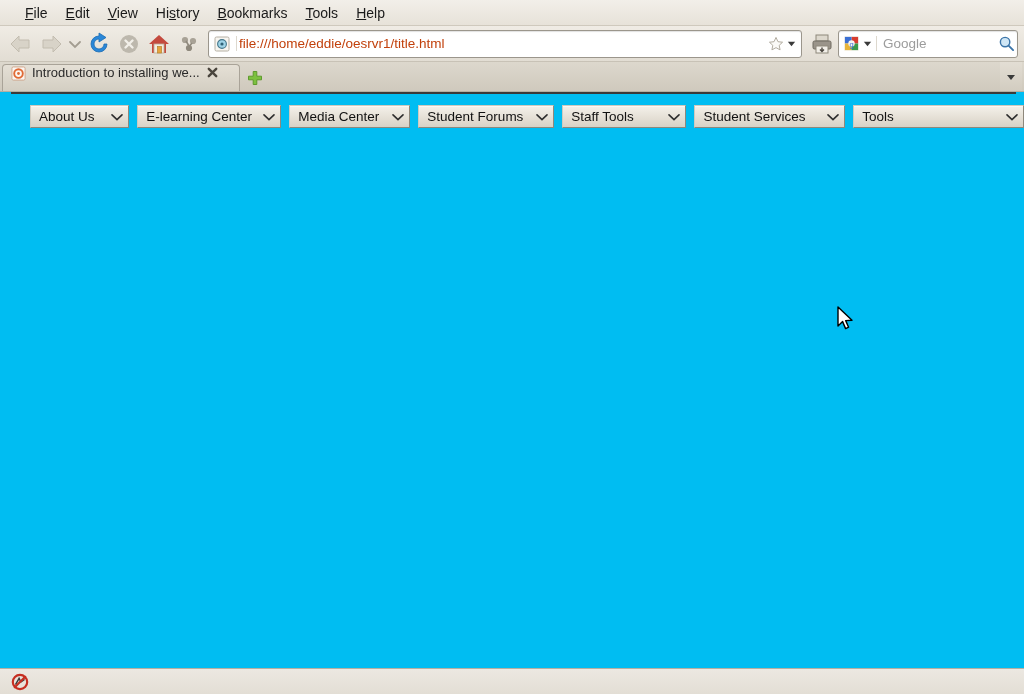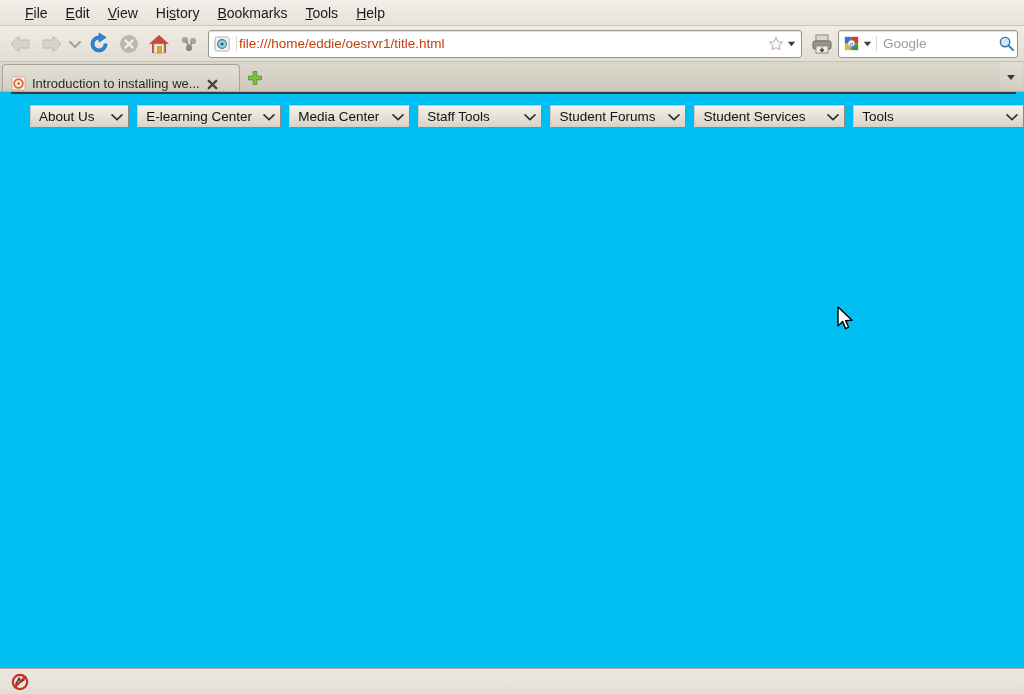--- a/index.html
+++ b/index.html
@@ -128,21 +128,21 @@
     display: flex;
     align-items: flex-end;
     padding-left: 2px;
     box-sizing: border-box;
     border-bottom: 1px solid #b5afa2;
     position: relative;
   }
   .tab {
     height: 27px;
     display: flex;
-    align-items: flex-end;
+    align-items: flex-start;
     gap: 6px;
     padding: 0 8px 0 7px;
     box-sizing: border-box;
     font-size: 13px;
     color: #1a1a1a;
     border: 1px solid #a9a398;
     border-bottom: none;
     border-top-left-radius: 4px;
     border-top-right-radius: 4px;
     margin-right: 4px;
@@ -413,31 +413,31 @@
 
       <div class="ddl" style="width:122px">
         <span class="lbl">Media Center</span>
         <span class="arrow">
           <svg width="12" height="8" viewBox="0 0 12 8">
               <path d="M1 1.8 L6 6.6 L11 1.8" fill="none" stroke="#2e2e2e" stroke-width="1.6" stroke-linecap="round"></path>
             </svg>
         </span>
       </div>
 
+      <div class="ddl" style="width:137px">
+        <span class="lbl">Student Forums</span>
+        <span class="arrow">
+          <svg width="12" height="8" viewBox="0 0 12 8">
+              <path d="M1 1.8 L6 6.6 L11 1.8" fill="none" stroke="#2e2e2e" stroke-width="1.6" stroke-linecap="round"></path>
+            </svg>
+        </span>
+      </div>
+
       <div class="ddl" style="width:125px">
         <span class="lbl">Staff Tools</span>
-        <span class="arrow">
-          <svg width="12" height="8" viewBox="0 0 12 8">
-              <path d="M1 1.8 L6 6.6 L11 1.8" fill="none" stroke="#2e2e2e" stroke-width="1.6" stroke-linecap="round"></path>
-            </svg>
-        </span>
-      </div>
-
-      <div class="ddl" style="width:137px">
-        <span class="lbl">Student Forums</span>
         <span class="arrow">
           <svg width="12" height="8" viewBox="0 0 12 8">
               <path d="M1 1.8 L6 6.6 L11 1.8" fill="none" stroke="#2e2e2e" stroke-width="1.6" stroke-linecap="round"></path>
             </svg>
         </span>
       </div>
 
       <div class="ddl" style="width:152px">
         <span class="lbl">Student Services</span>
         <span class="arrow">

